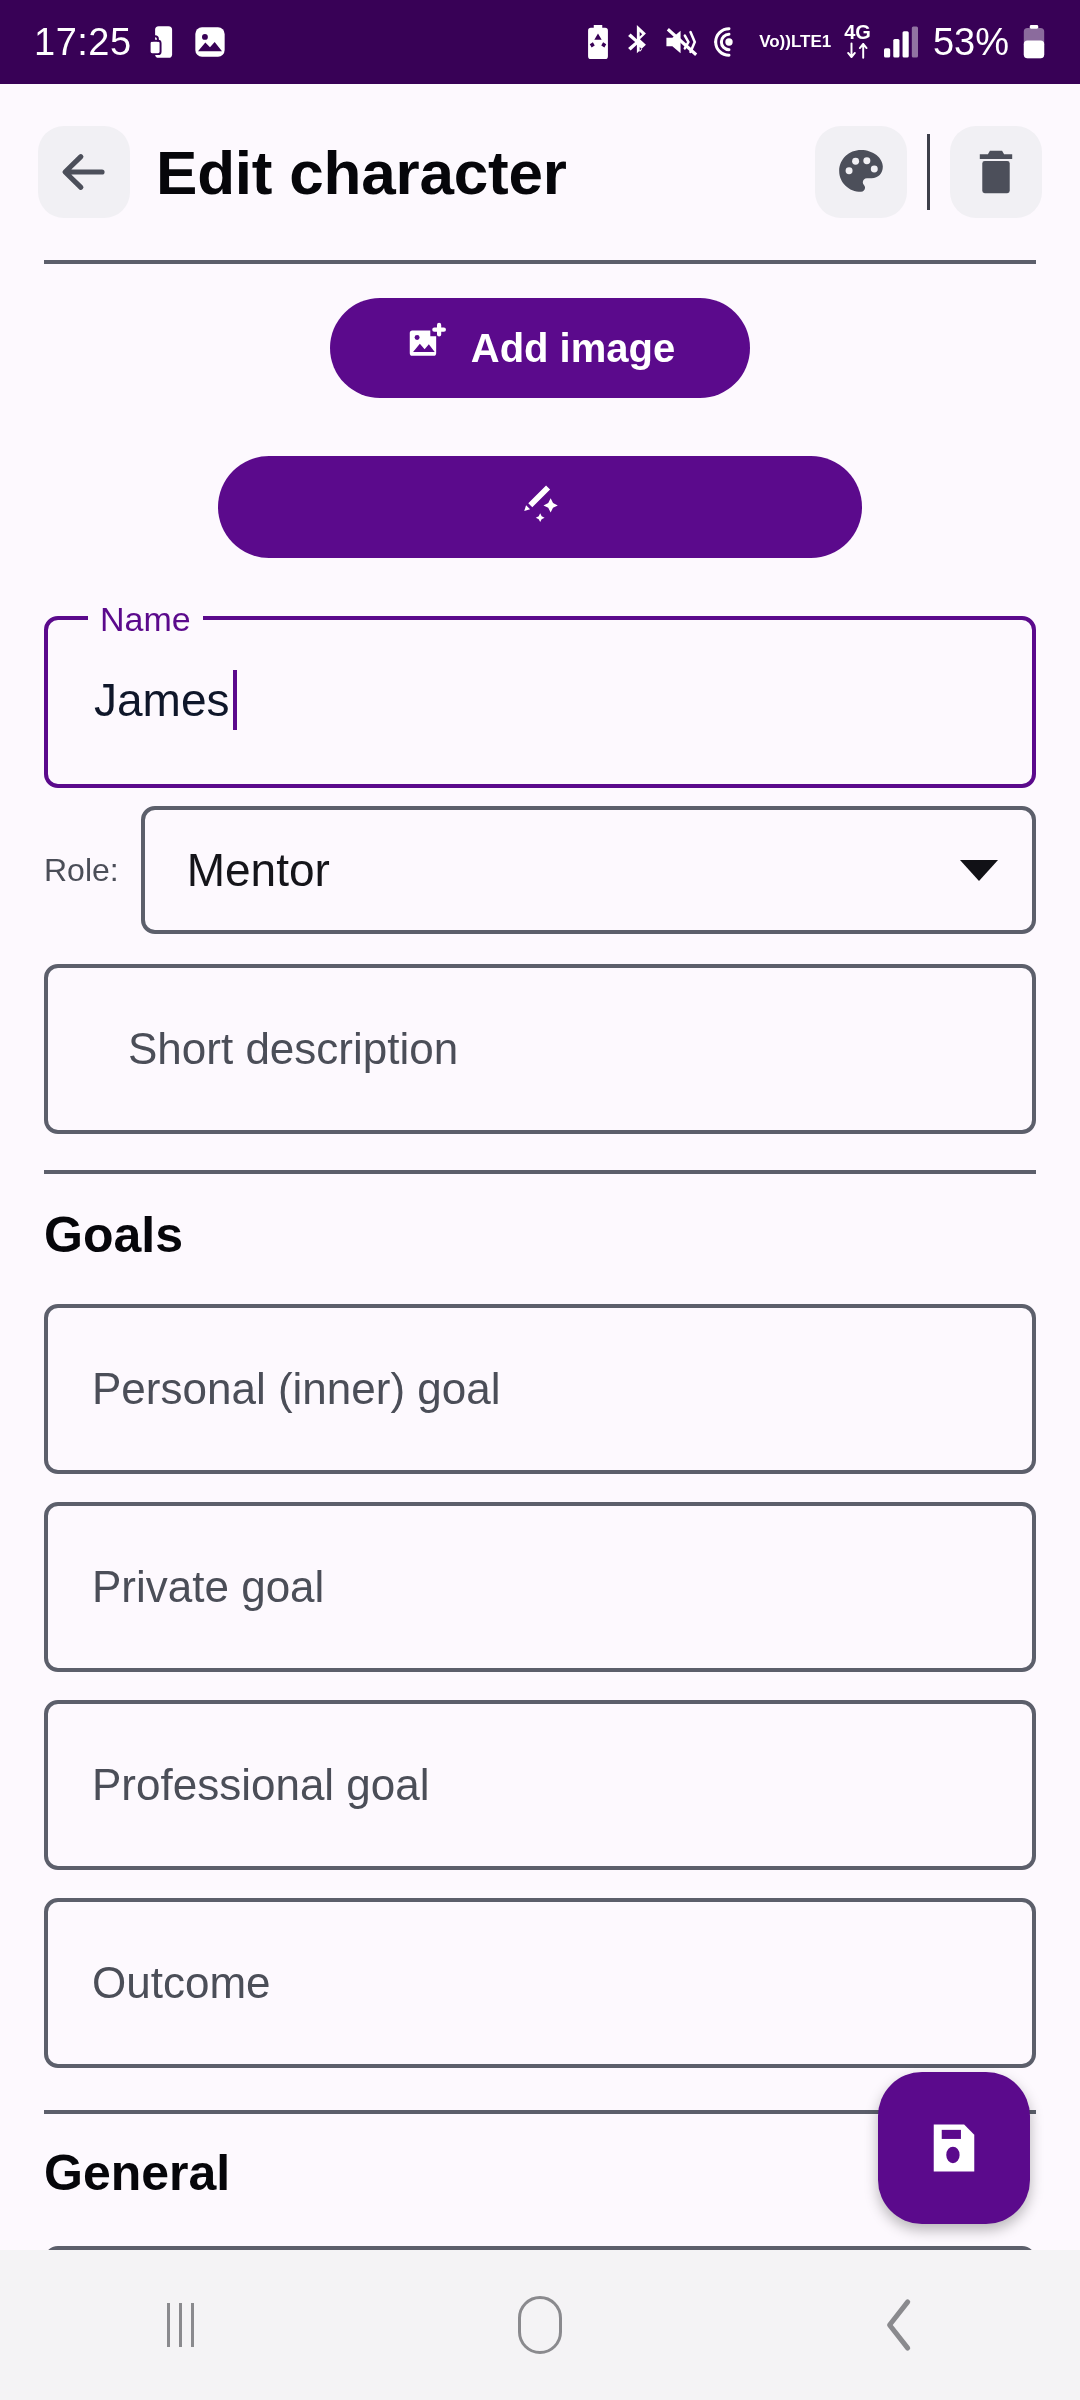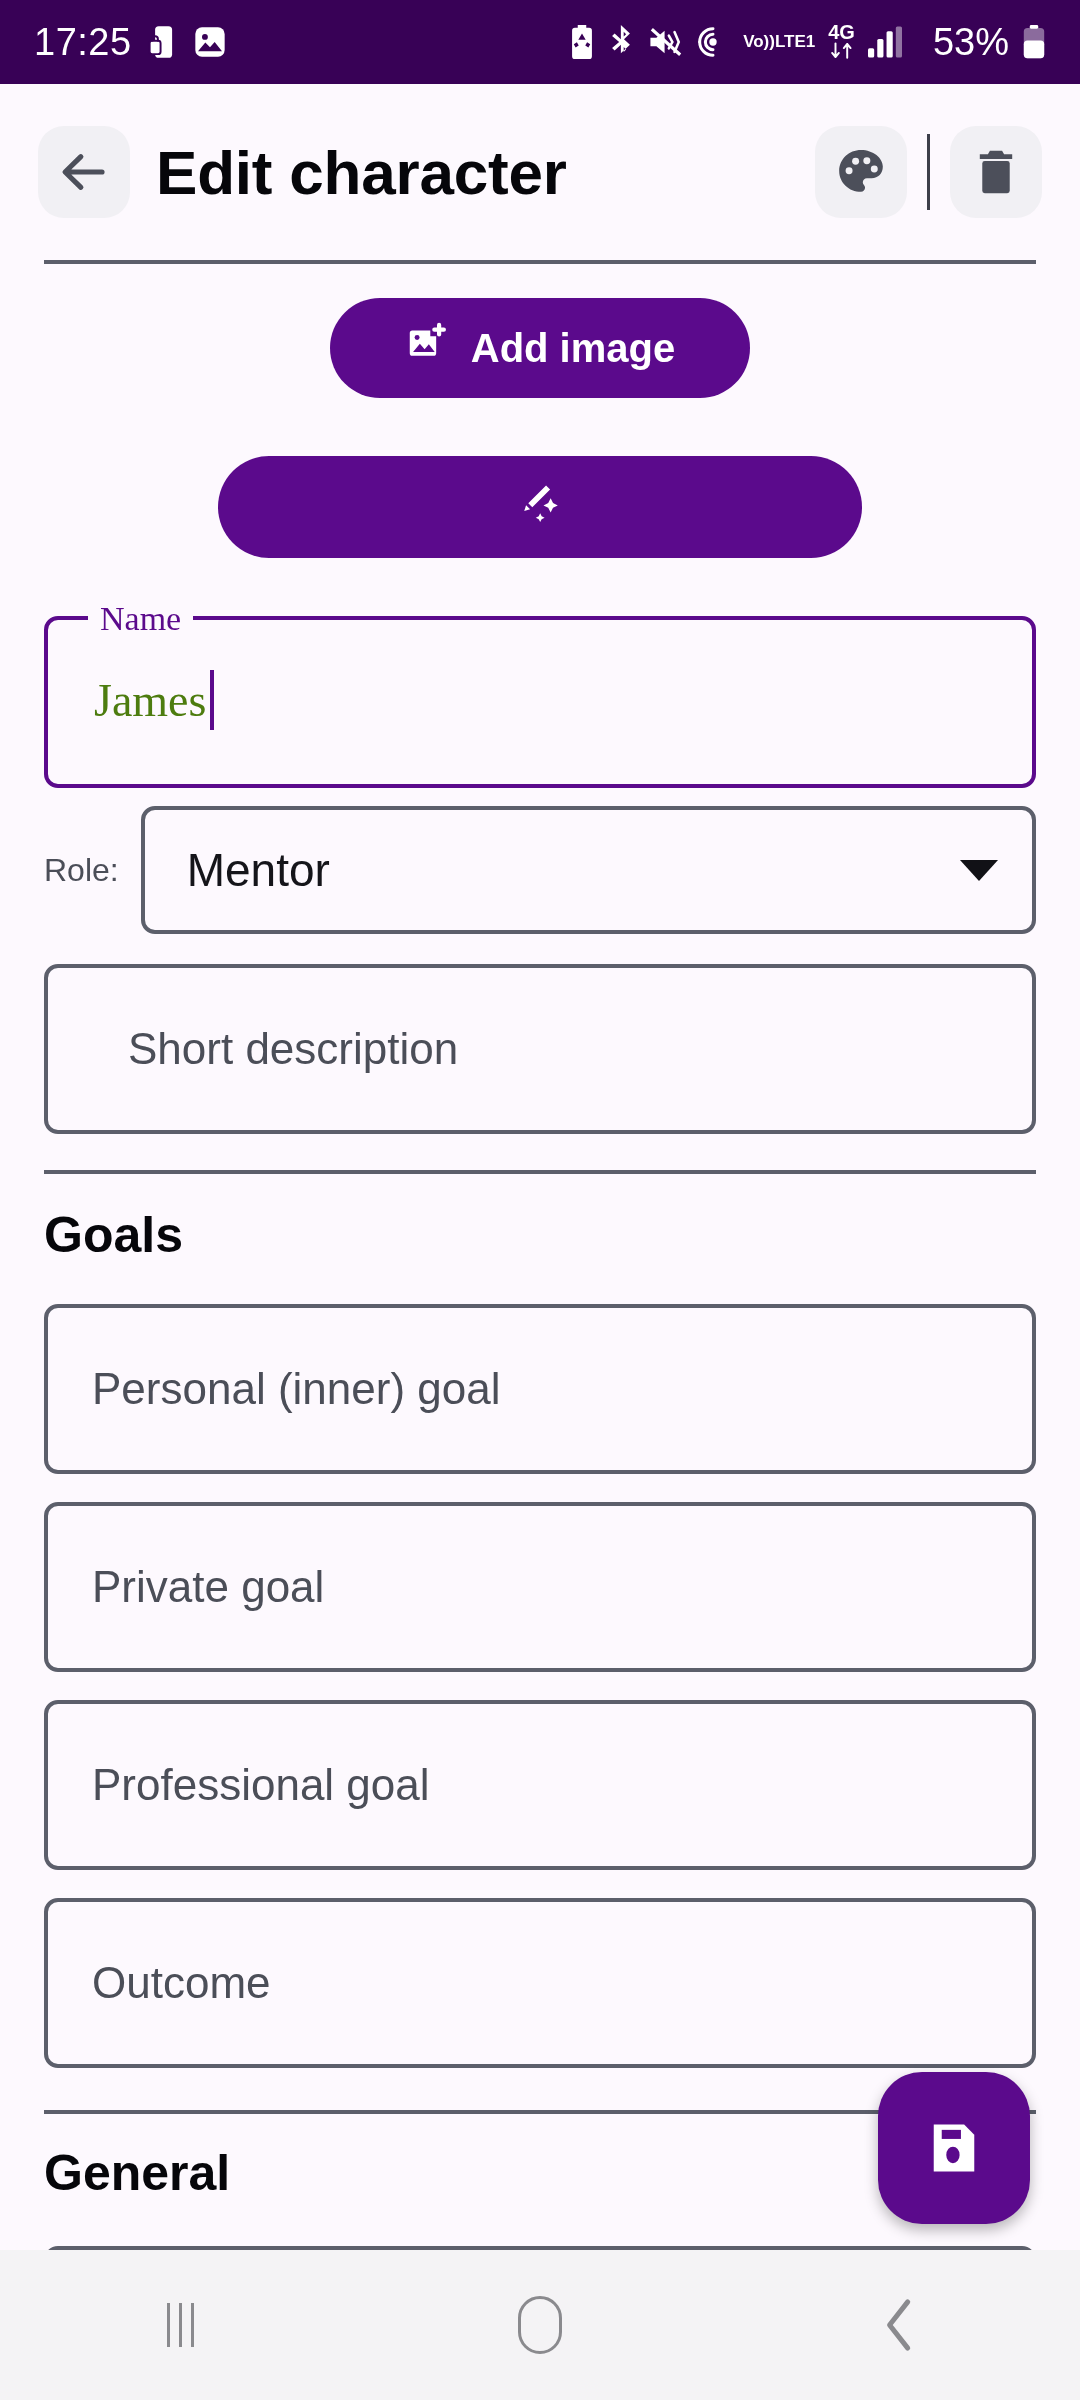--- a/index.html
+++ b/index.html
@@ -16,21 +16,21 @@
     position: absolute; top: 0; left: 0; width: 1080px; height: 84px;
     background: #380156;
     display: flex; align-items: center; justify-content: space-between;
     padding: 0 34px;
     color: #FFFFFF;
   }
   .sb-left { display: flex; align-items: center; gap: 16px; }
   .sb-time { font-size: 38px; font-weight: 400; letter-spacing: .5px; }
   .sb-right { display: flex; align-items: center; gap: 13px; }
   .sb-ico { display: flex; align-items: center; }
-  .sb-pct { font-size: 38px; font-weight: 400; margin-left: 18px; }
+  .sb-pct { font-size: 38px; font-weight: 400; margin-left: 2px; }
   .volte { display: flex; flex-direction: row; align-items: flex-end; line-height: .95; }
   .volte .l1 { font-size: 17px; font-weight: 700; }
   .volte .l2 { font-size: 17px; font-weight: 700; }
   .g4 { display: flex; flex-direction: column; align-items: center; line-height: .95; }
   .g4 .l1 { font-size: 20px; font-weight: 700; }
 
   
   #appbar {
     position: absolute; top: 84px; left: 0; width: 1080px; height: 176px;
     display: flex; align-items: center; padding: 0 38px;
@@ -77,30 +77,29 @@
     position: absolute; top: 192px; left: 218px;
     width: 644px; height: 102px; font-size: 40px;
   }
 
   
   #name-field {
     position: absolute; top: 352px; left: 44px;
     width: 992px; height: 172px;
     border: 4px solid #5B0A8C; border-radius: 14px;
     background: transparent;
-    font-family: Liberation Serif, serif;
   }
   #name-legend {
     position: absolute; top: -26px; left: 40px;
     background: #FDF9FE; padding: 0 12px;
     color: #5B0A8C; font-size: 34px; line-height: 50px;
   }
   #name-value {
     position: absolute; left: 46px; top: 50px;
-    font-size: 46px; color: #4d7c0f;
+    font-size: 46px; color: #0f172a;
     display: flex; align-items: center;
   }
   .caret {
     display: inline-block; width: 4px; height: 60px;
     background: #5B0A8C; margin-left: 4px;
   }
 
   
   .obox {
     position: absolute; left: 44px; width: 992px;

